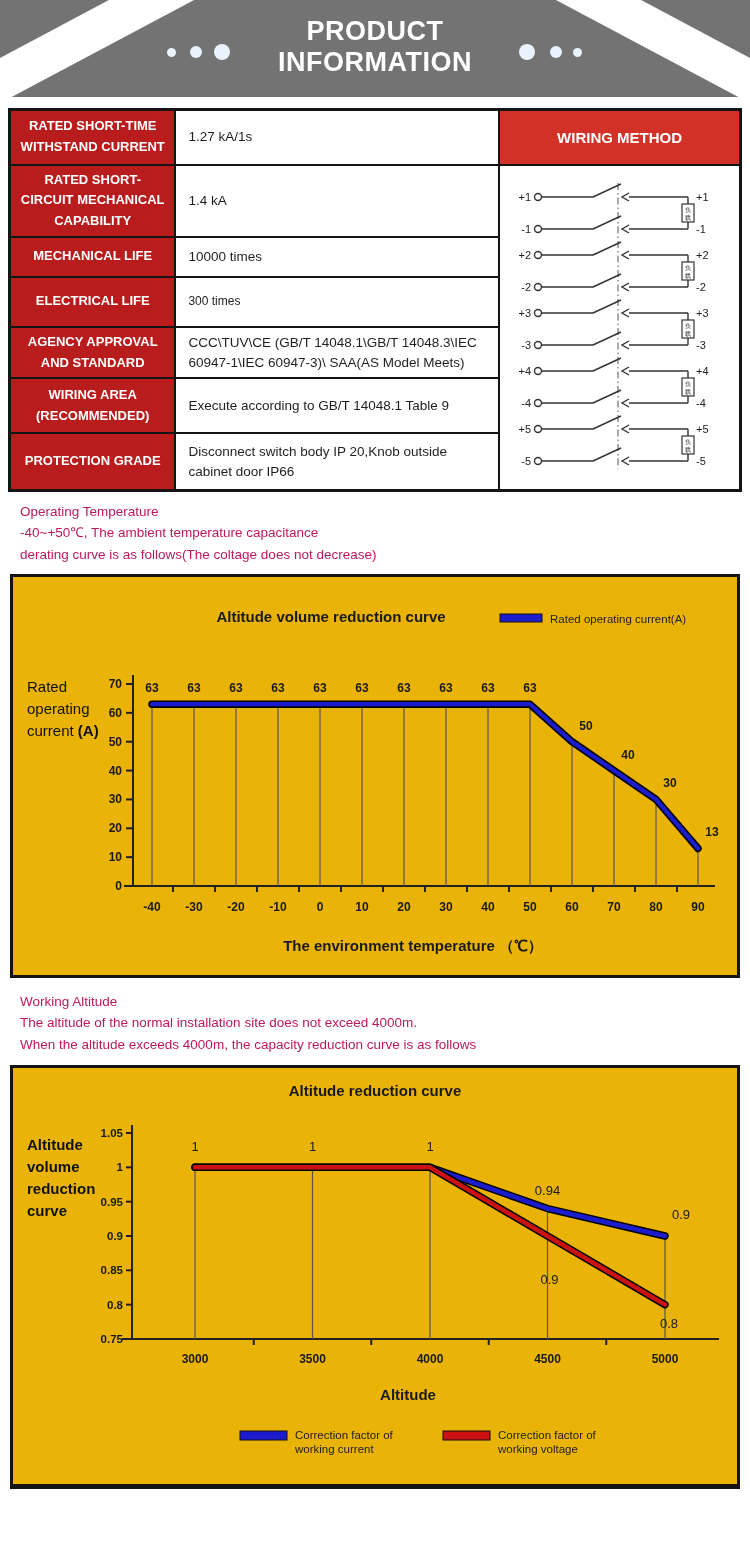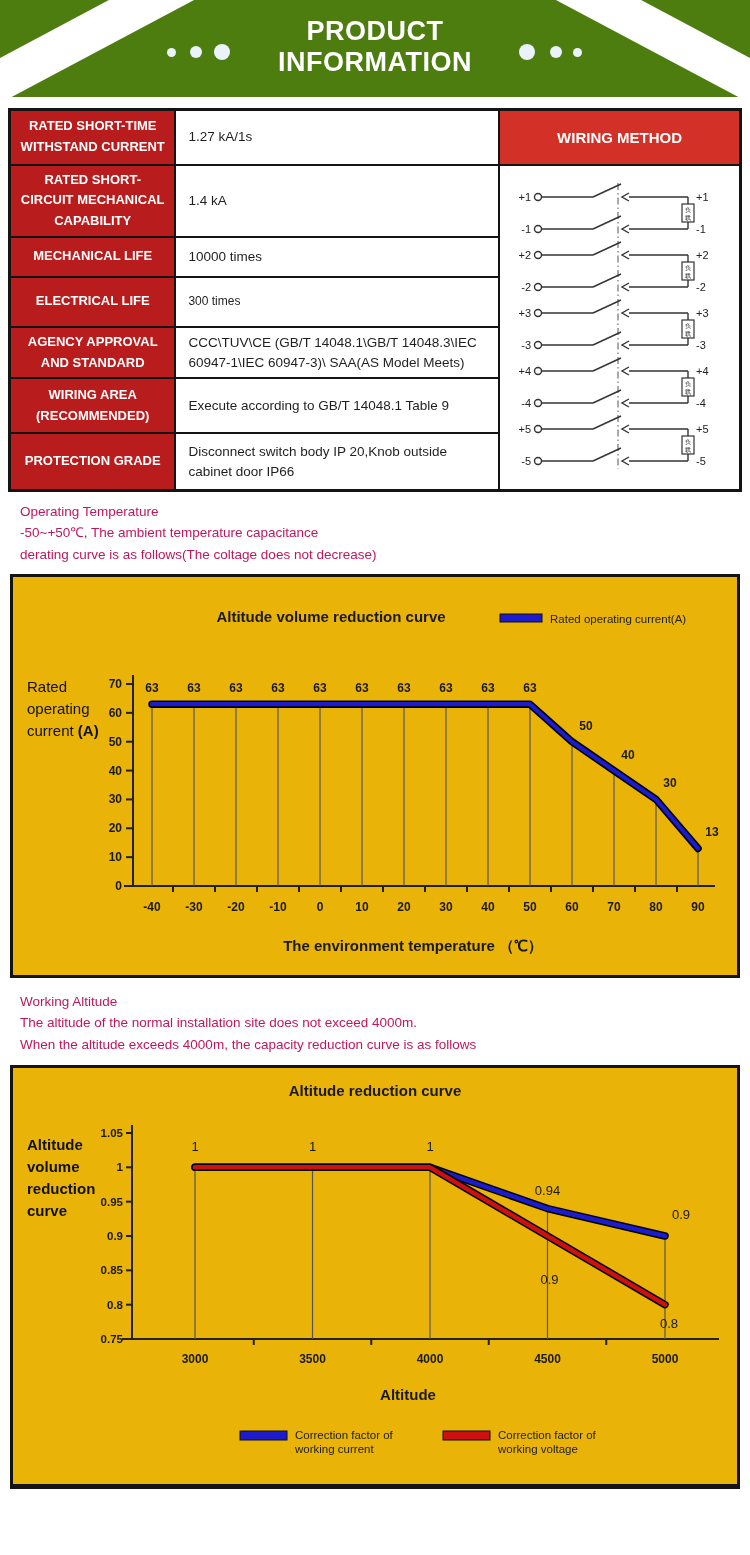--- a/index.html
+++ b/index.html
@@ -1,21 +1,21 @@
 <!DOCTYPE html>
 <html><head>
 <meta charset="utf-8">
 <style>
   * { margin:0; padding:0; box-sizing:border-box; }
   body {
     width:750px; min-height:1555px; background:#ffffff;
     font-family:"Liberation Sans", sans-serif; color:#222;
   }
   
-  .banner { position:relative; height:97px; background:#4d7c0f; overflow:hidden; }
+  .banner { position:relative; height:97px; background:#737373; overflow:hidden; }
   .stripe { position:absolute; background:#ffffff; width:300px; height:40px; top:18px; }
   .stripe-l { left:-70px;  transform:rotate(-28deg); }
   .stripe-r { right:-70px; transform:rotate(28deg); }
   .banner-title { position:absolute; width:100%; top:16px; text-align:center;
     color:#fff; font-weight:bold; font-size:27px; line-height:31px; letter-spacing:0.5px; }
   .banner-title span { display:block; }
   .dot { position:absolute; background:#eaf2fc; border-radius:50%; }
   
   .spec-table { margin:11px 8px 0 8px; width:734px; border-collapse:collapse;
     border:3px solid #141414; table-layout:fixed; }
@@ -186,21 +186,21 @@
   </tr>
   <tr>
     <td class="lbl">PROTECTION GRADE</td>
     <td class="val">Disconnect switch body IP 20,Knob outside cabinet door IP66</td>
   </tr>
 </tbody>
   </table>
 
 <div class="note">
   <div>Operating Temperature</div>
-  <div> -50~+50℃, The ambient temperature capacitance</div>
+  <div> -40~+50℃, The ambient temperature capacitance</div>
   <div>derating curve is as follows(The coltage does not decrease)</div>
 </div>
 
 <div class="panel">
   <svg id="chart1-svg" width="724" height="394" viewBox="0 0 724 394">
       <text x="318" y="45" text-anchor="middle" font-size="15" font-weight="700" fill="#1a1a1a">Altitude volume reduction curve</text>
       <rect x="487" y="37" width="42" height="8" fill="#1c1ccd" stroke="#111" stroke-width="1"></rect>
       <text x="537" y="46" text-anchor="start" font-size="11.5" font-weight="400" fill="#222">Rated operating current(A)</text>
       <text x="14" y="115" font-size="15" fill="#111">Rated</text>
       <text x="14" y="137" font-size="15" fill="#111">operating</text>

